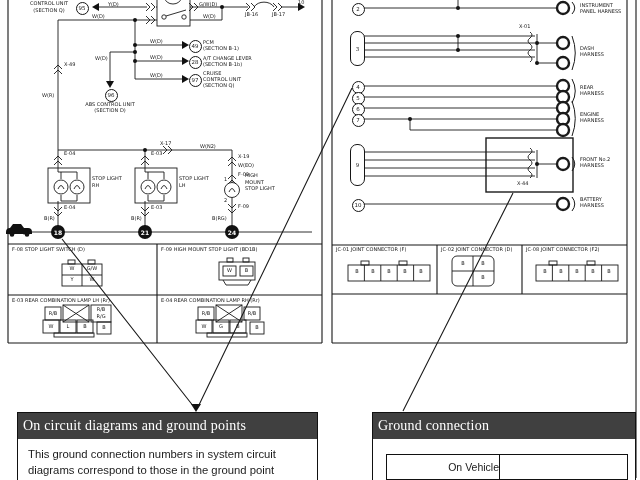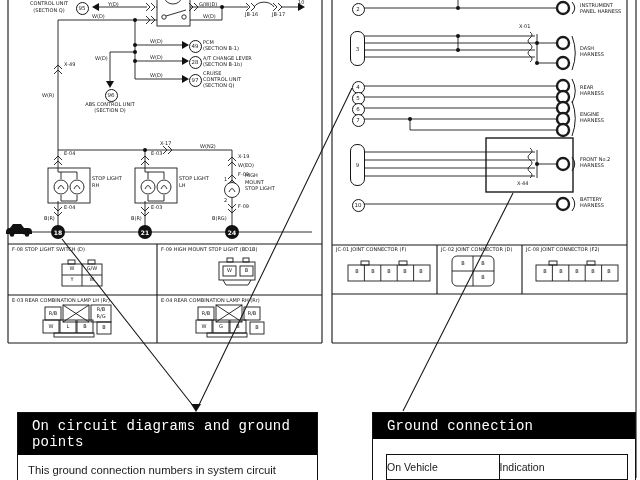--- a/index.html
+++ b/index.html
@@ -8,26 +8,26 @@
   svg{position:absolute;left:0;top:0;z-index:1;}
   .lbl{position:absolute;z-index:2;font-size:5px;line-height:1.15;white-space:nowrap;color:#1a1a1a;}
   .ctr{text-align:center;}
   .numc{position:absolute;z-index:2;width:11px;height:11px;border:1px solid #161616;border-radius:50%;
         background:#fff;font-size:5.5px;display:flex;align-items:center;justify-content:center;}
   .vrect{position:absolute;z-index:2;width:13px;border:1px solid #161616;border-radius:7px;background:#fff;
          font-size:5.5px;display:flex;align-items:center;justify-content:center;}
   .gnd{position:absolute;z-index:2;width:14px;height:14px;background:#111;color:#fff;border-radius:50%;
        font-size:6px;font-weight:bold;display:flex;align-items:center;justify-content:center;}
   .co{position:absolute;z-index:3;background:#fff;border:1.3px solid #111;}
-  .co-h{background:#000000;color:#fff;font-family:Liberation Mono, monospace;font-size:14px;
-        letter-spacing:.2px;padding:5px 0 5px 14px;}
+  .co-h{background:#404040;color:#fff;font-family:Liberation Serif, serif;font-size:14px;
+        letter-spacing:.2px;padding:5px 0 5px 5px;}
   .co-b{font-family:"Liberation Sans",sans-serif;font-size:11.3px;line-height:1.42;color:#1c1c1c;
         padding:7px 10px;}
   .gtable{position:absolute;left:13px;top:41px;width:240px;border:1px solid #111;display:flex;z-index:3;}
-  .gcell{font-family:"Liberation Sans",sans-serif;font-size:10.5px;text-align:left;padding:6px 0;}
+  .gcell{font-family:"Liberation Sans",sans-serif;font-size:10.5px;text-align:right;padding:6px 0;}
 </style>
 </head>
 <body>
 
 <div id="screen">
 
   <svg width="640" height="480" viewBox="0 0 640 480">
 
     <path fill="none" stroke="#161616" stroke-width="1.1" d="M8,0 V343 M8,343 H322 M322,0 V343 M8,244 H322 M8,295 H322 M157,244 V343
          M332,0 V343 M332,343 H627 M627,0 V343 M332,245 H627 M332,294 H627 M437,245 V294 M522,245 V294
@@ -310,17 +310,16 @@
   <span class="lbl ctr" style="left:601px;top:269px;width:16px;">B</span>
 
   <div class="co" style="left:17px;top:412px;width:299px;height:70px;">
     <div class="co-h">On circuit diagrams and ground points</div>
     <div class="co-b">This ground connection numbers in system circuit diagrams correspond to those in the ground point diagrams.</div>
   </div>
   <div class="co" style="left:372px;top:412px;width:262px;height:70px;">
     <div class="co-h">Ground connection</div>
     <div class="gtable">
       <div class="gcell" style="width:112px;border-right:1px solid #111;">On Vehicle</div>
-      <div class="gcell" style="width:128px;">Indication</div>
     </div>
   </div>
 
 </div>
 
 </body></html>

